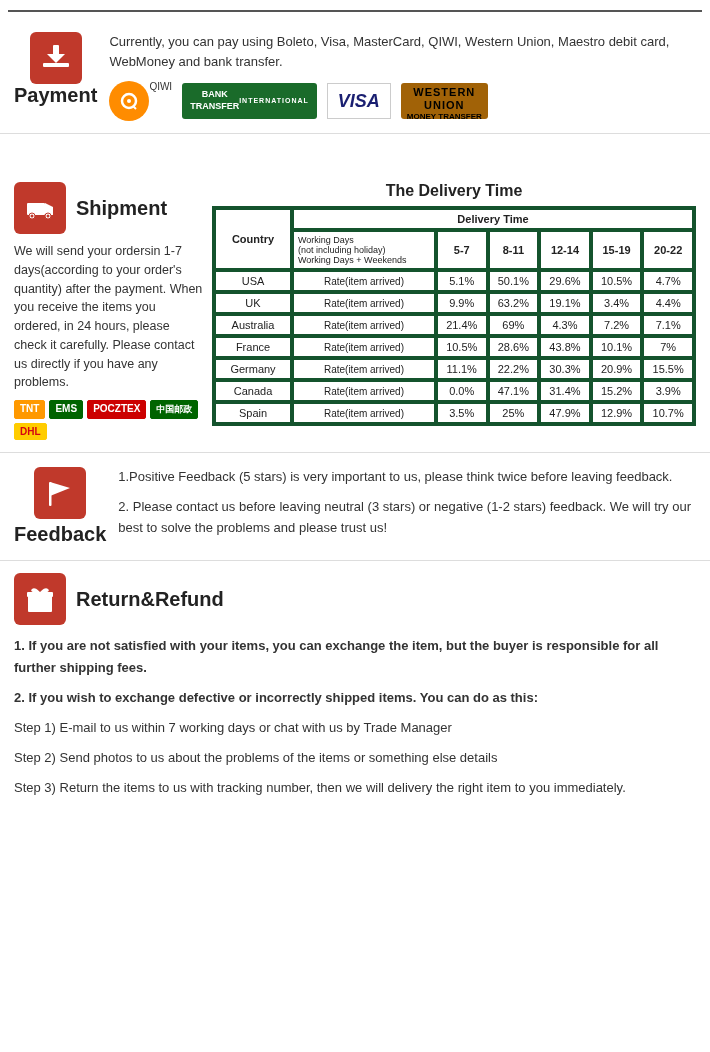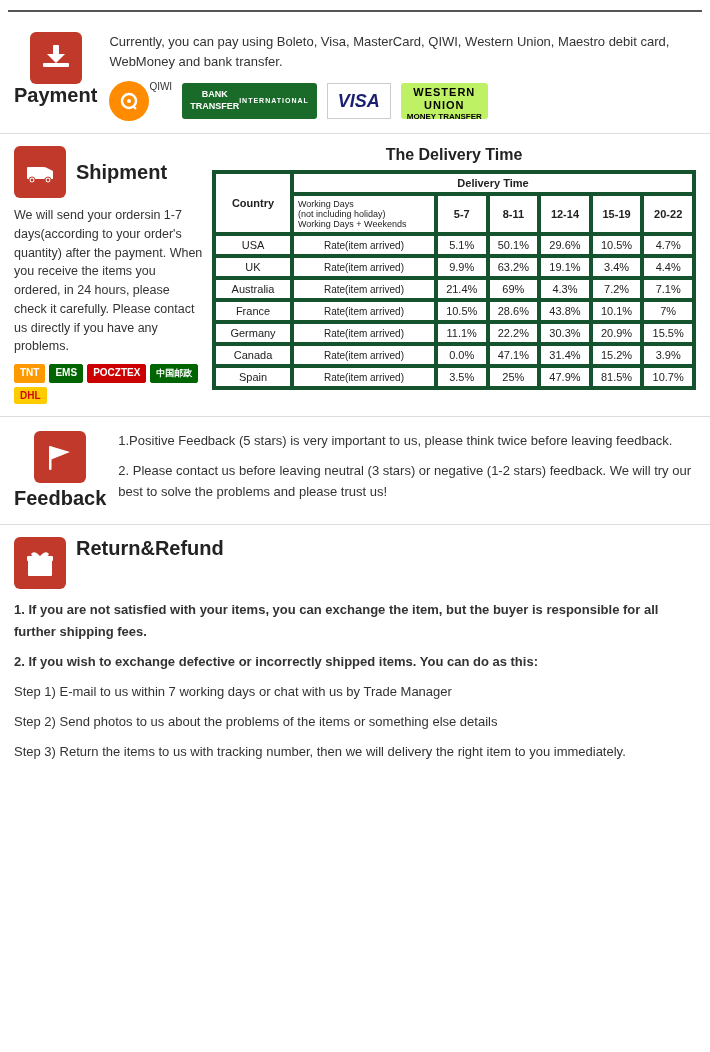--- a/index.html
+++ b/index.html
@@ -68,21 +68,21 @@
       color: #1a1f71;
       font-size: 18px;
       font-weight: bold;
       font-style: italic;
       padding: 2px 10px;
       border: 1px solid #ccc;
       height: 36px;
       display: flex; align-items:center;
     }
     .wu-logo {
-      background: #bef264;
+      background: #a16207;
       color: #000;
       font-size: 9px;
       font-weight: bold;
       padding: 3px 6px;
       height: 36px;
       display: flex; align-items:center; text-align:center; line-height:1.2;
     }
     .carrier-logos {
       display: flex;
       flex-wrap: wrap;
@@ -228,21 +228,21 @@
           <div style="font-size:11px;font-weight:bold;letter-spacing:1px;">WESTERN</div>
           <div style="font-size:11px;font-weight:bold;letter-spacing:1px;">UNION</div>
           <div style="font-size:8px;">MONEY TRANSFER</div>
         </div>
       </div>
     </div>
   </div>
 </div>
 
 <div class="section">
-  <div style="display:flex;gap:0;align-items:flex-start;">
+  <div style="display:flex;gap:0;align-items:flex-start;margin-top:36px;">
 
     <div style="width:190px;flex-shrink:0;">
       <div style="display:flex;align-items:center;gap:10px;margin-bottom:8px;">
         <div class="section-icon">
           <svg width="30" height="30" viewBox="0 0 30 30" fill="white">
 
             <rect x="2" y="10" width="18" height="12" rx="1"></rect>
             <polygon points="20,10 28,14 28,22 20,22"></polygon>
             <circle cx="7" cy="23" r="3" fill="white" stroke="#c0392b" stroke-width="1"></circle>
             <circle cx="23" cy="23" r="3" fill="white" stroke="#c0392b" stroke-width="1"></circle>
@@ -333,21 +333,21 @@
     <td>31.4%</td>
     <td>15.2%</td>
     <td>3.9%</td>
   </tr>
             <tr>
     <td>Spain</td>
     <td style="font-size:10px;">Rate(item arrived)</td>
     <td>3.5%</td>
     <td>25%</td>
     <td>47.9%</td>
-    <td>81.5%</td>
+    <td>12.9%</td>
     <td>10.7%</td>
   </tr>
           </tbody>
       </table>
     </div>
   </div>
 </div>
 
 <div class="section" style="padding:14px;">
   <div class="feedback-body">
@@ -362,21 +362,21 @@
       <div class="feedback-label">Feedback</div>
     </div>
     <div class="feedback-text">
       <p style="margin-bottom:9px;">1.Positive Feedback (5 stars) is very important to us, please think twice before leaving feedback.</p>
       <p>2. Please contact us before leaving neutral (3 stars) or negative  (1-2 stars) feedback. We will try our best to solve the problems and please trust us!</p>
     </div>
   </div>
 </div>
 
 <div class="section" style="border-bottom:none;">
-  <div style="display:flex;align-items:flex-start;gap:10px;margin-bottom:10px;">
+  <div style="display:flex;align-items:center;gap:10px;margin-bottom:10px;">
     <div class="section-icon">
       <svg width="30" height="30" viewBox="0 0 30 30" fill="white">
 
         <rect x="3" y="12" width="24" height="16" rx="1"></rect>
         <rect x="2" y="8" width="26" height="5" rx="1"></rect>
         <rect x="13" y="8" width="4" height="20" rx="0"></rect>
 
         <path d="M15,8 C15,8 10,2 7,5 C4,8 10,9 15,8Z"></path>
         <path d="M15,8 C15,8 20,2 23,5 C26,8 20,9 15,8Z"></path>
       </svg>

